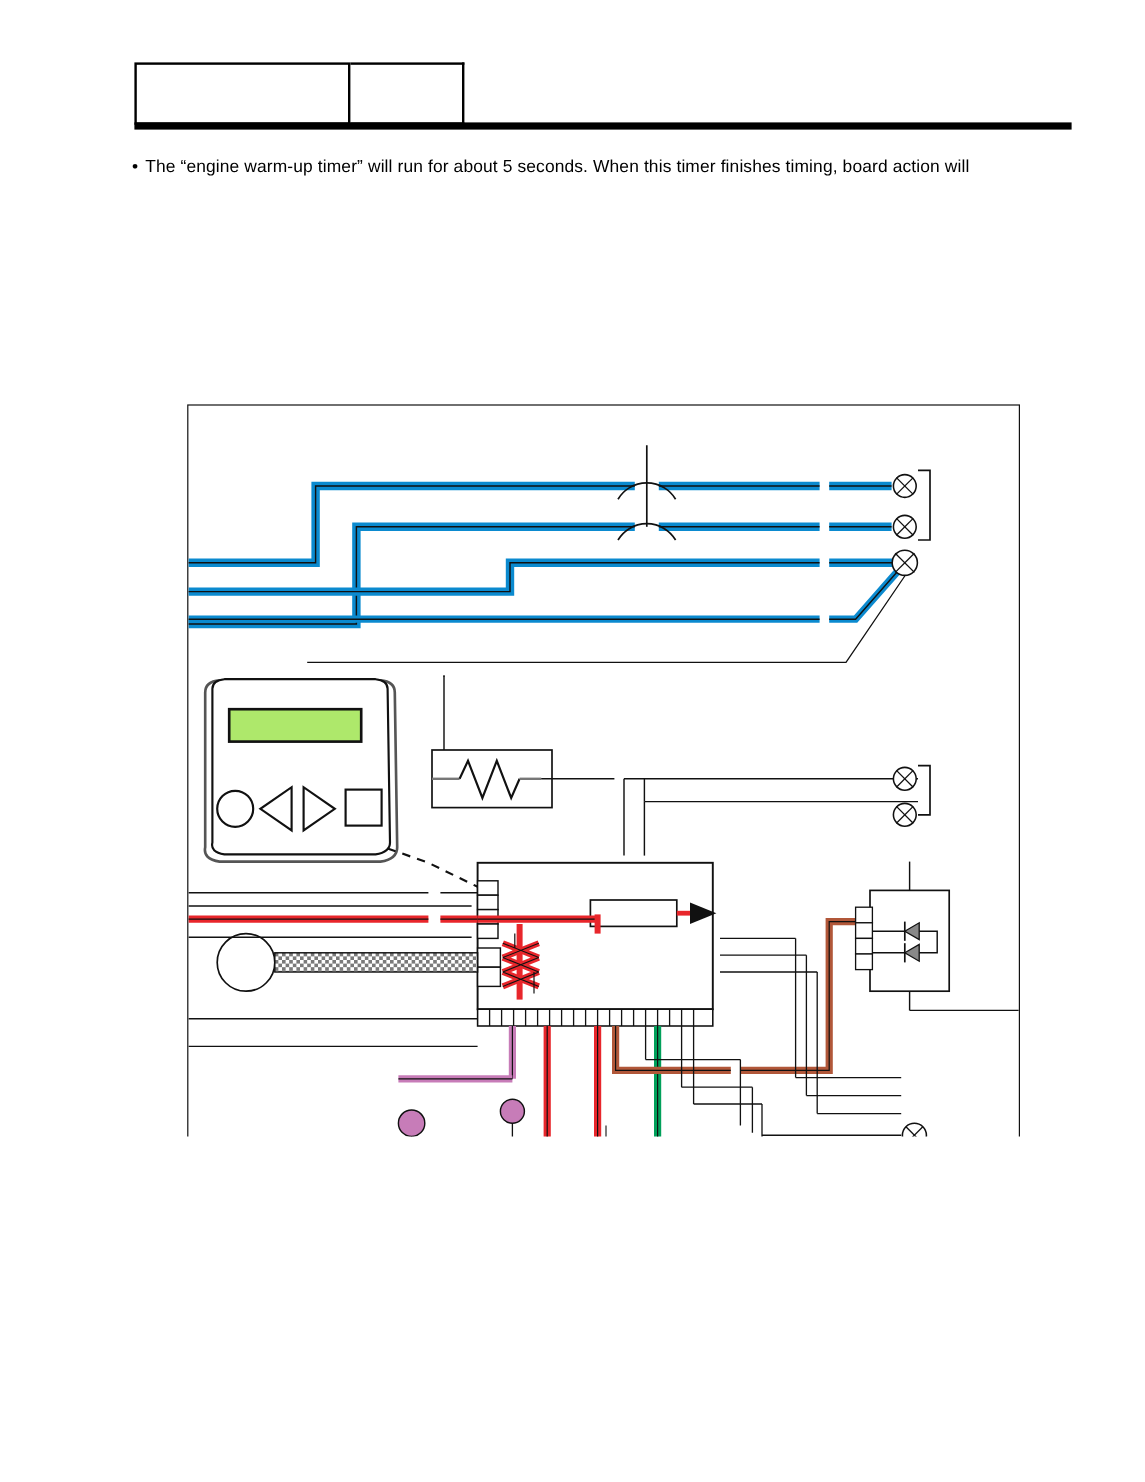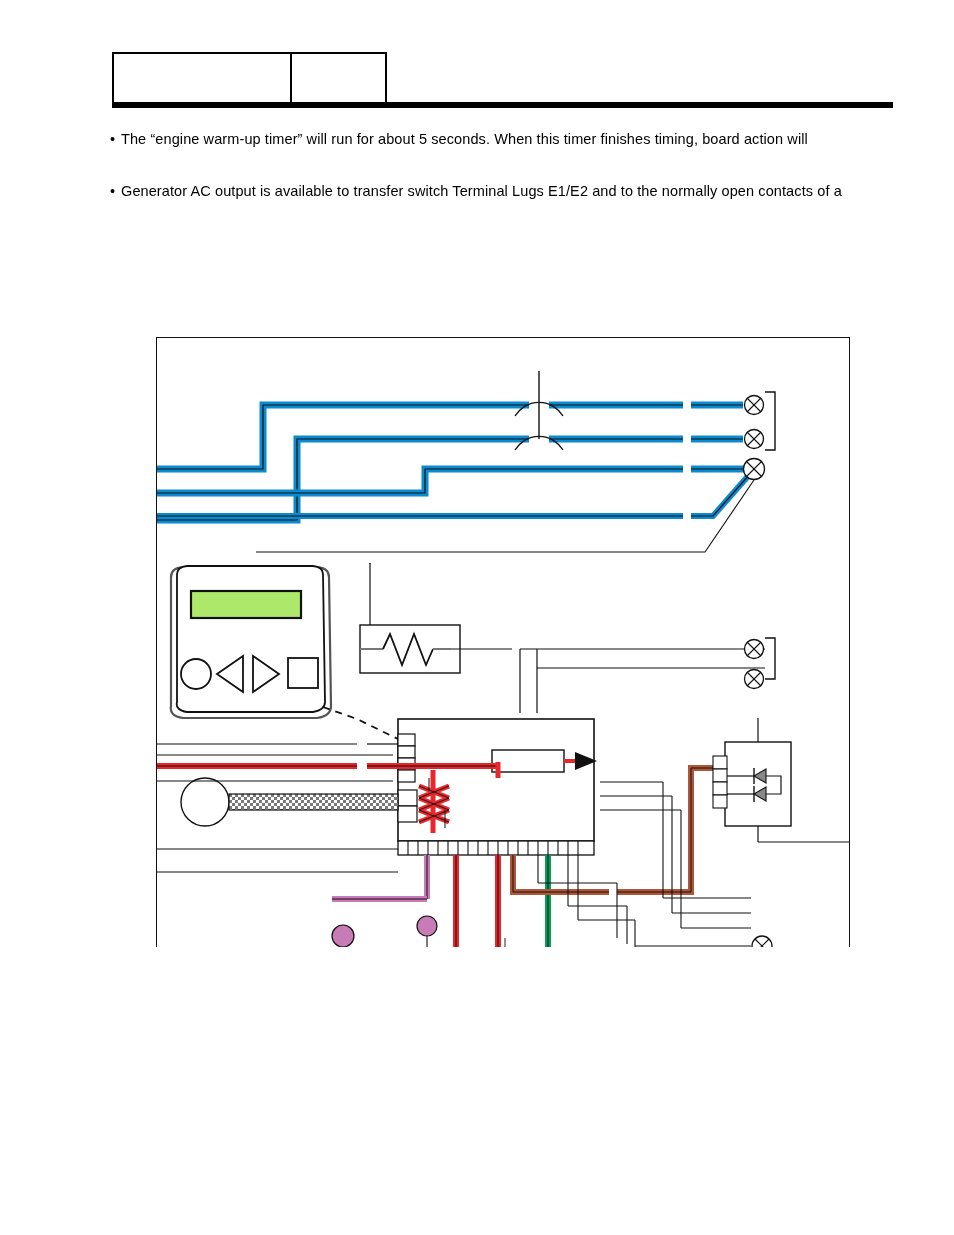--- a/index.html
+++ b/index.html
@@ -33,23 +33,20 @@
 <div class="page">
 
   <div class="hdr-boxes">
     <div class="hdr-cell c1"></div>
     <div class="hdr-cell c2"></div>
   </div>
   <div class="hdr-rule"></div>
 
   <div class="bullet-line bl1">
     <span class="bullet-dot">•</span><span>The “engine warm-up timer” will run for about 5 seconds. When this timer finishes timing, board action will</span>
-  </div>
-  <div class="bullet-line bl2">
-    <span class="bullet-dot">•</span><span>Generator AC output is available to transfer switch Terminal Lugs E1/E2 and to the normally open contacts of a</span>
   </div>
 
   <div class="diagram">
     <svg width="692" height="835" viewBox="0 0 692 835" xmlns="http://www.w3.org/2000/svg">
       <defs>
         <pattern id="hatch" width="6" height="6" patternUnits="userSpaceOnUse">
           <rect width="6" height="6" fill="#ffffff"></rect>
           <rect width="3" height="3" fill="#7a7a7a"></rect>
           <rect x="3" y="3" width="3" height="3" fill="#7a7a7a"></rect>
         </pattern>

